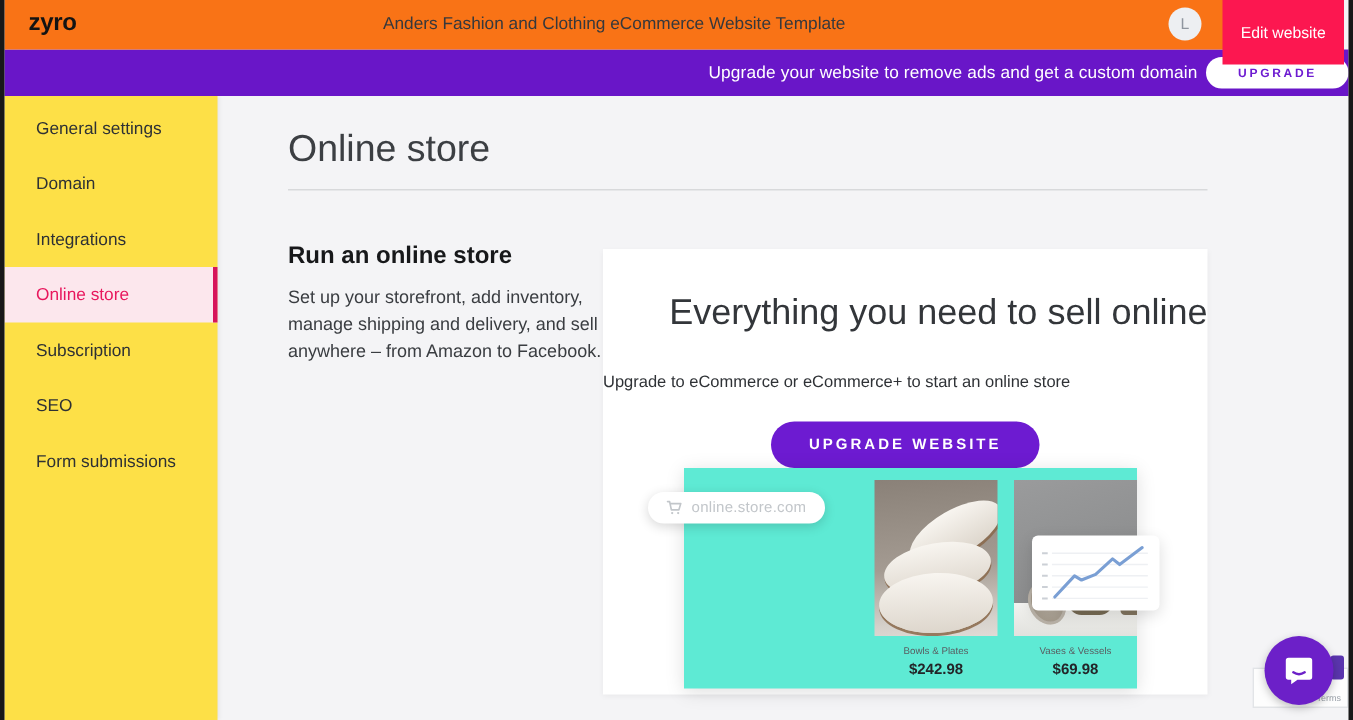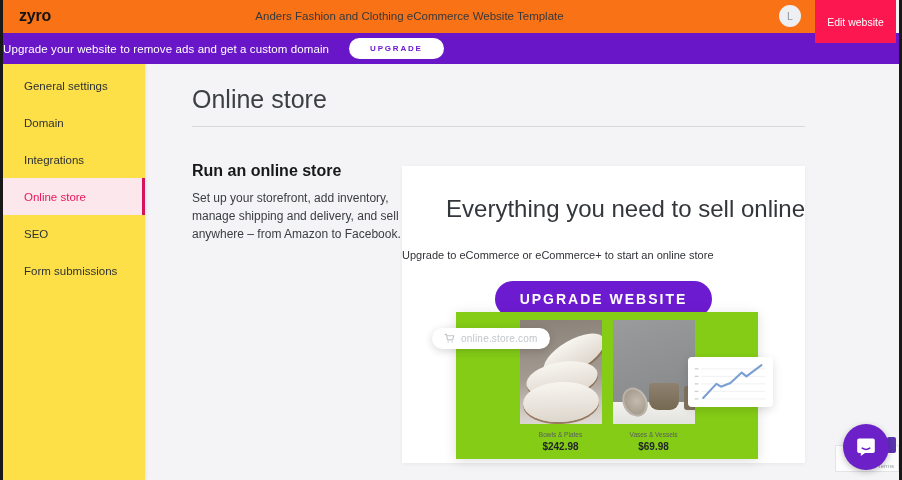--- a/index.html
+++ b/index.html
@@ -14,45 +14,45 @@
   .edge.left { left:0; } .edge.right { right:0; }
 
   
   .topbar { position:absolute; top:0; left:3px; right:6px; height:33px; background:#f97316; z-index:20; }
   .logo { position:absolute; left:16px; top:7px; font-size:16px; font-weight:800; color:#131313; letter-spacing:-0.2px; cursor:pointer; }
   .site-title { position:absolute; left:120px; right:200px; top:10px; text-align:center; font-size:11.5px; color:#36383c; white-space:nowrap; overflow:hidden; }
   .avatar { position:absolute; right:95px; top:5px; width:22px; height:22px; border-radius:50%; background:#edeff2; color:#8f969f; font-size:10.5px; display:flex; align-items:center; justify-content:center; cursor:pointer; }
   .edit-btn { position:absolute; right:0; top:0; width:81px; height:43px; background:#fc1750; color:#ffffff; font-size:10.5px; border:none; cursor:pointer; font-family:inherit; }
 
   
-  .banner { position:absolute; top:33px; left:3px; right:3px; height:31px; background:#6916c8; display:flex; align-items:center; justify-content:flex-start; gap:20px; z-index:19; }
+  .banner { position:absolute; top:33px; left:3px; right:3px; height:31px; background:#6916c8; display:flex; align-items:center; justify-content:flex-end; gap:6px; z-index:19; }
   .banner-text { color:#ffffff; font-size:11.5px; letter-spacing:0.1px; }
   .banner-btn { background:#ffffff; color:#6d1bd1; font-size:8px; font-weight:bold; letter-spacing:1.8px; padding:6px 21px; border-radius:999px; border:none; cursor:pointer; font-family:inherit; }
 
   
   .sidebar { position:absolute; top:64px; left:3px; width:142px; bottom:0; background:#fde047; box-shadow:1px 0 3px rgba(0,0,0,0.07); z-index:10; padding-top:3px; }
   .side-item { height:37px; display:flex; align-items:center; padding-left:21px; font-size:11.5px; color:#2e3134; cursor:pointer; }
   .side-item.active { background:#fce7ed; color:#e8175d; border-right:3px solid #d6145a; }
 
   
   .main { position:absolute; left:145px; top:64px; right:3px; bottom:0; background:#f4f4f6; }
   .page-title { position:absolute; left:47px; top:21px; font-size:25px; font-weight:400; color:#3c3f43; }
   .divider { position:absolute; left:47px; top:62px; width:613px; height:1px; background:#d8d9db; }
 
   .intro { position:absolute; left:47px; top:98px; width:212px; }
   .intro-h { font-size:16px; font-weight:bold; color:#17181a; margin-bottom:9px; }
   .intro-p { font-size:12px; color:#3a3d41; line-height:1.5; }
 
   .promo { position:absolute; left:257px; top:102px; width:403px; height:297px; background:#ffffff; box-shadow:0 1px 4px rgba(0,0,0,0.05); }
   .promo-h { margin-top:29px; text-align:right; font-size:24px; font-weight:400; color:#33363a; }
   .promo-sub { margin-top:26px; text-align:left; font-size:11px; color:#2f3236; }
-  .promo-btn { display:block; margin:20px auto 0 auto; background:#6d1bd1; color:#ffffff; border:none; border-radius:999px; padding:10px 25px; font-size:14px; font-weight:bold; letter-spacing:2px; cursor:pointer; font-family:inherit; }
+  .promo-btn { display:block; margin:20px auto 0 auto; background:#6d1bd1; color:#ffffff; border:none; border-radius:999px; padding:10px 25px; font-size:10px; font-weight:bold; letter-spacing:2px; cursor:pointer; font-family:inherit; }
 
   
-  .showcase { position:absolute; left:54px; top:146px; width:302px; height:147px; background:#84cc16; box-shadow:0 2px 12px rgba(0,0,0,0.13); display:flex; justify-content:center; gap:11px; padding-top:8px; z-index:1; }
+  .showcase { position:absolute; left:54px; top:146px; width:302px; height:147px; background:#5eead4; box-shadow:0 2px 12px rgba(0,0,0,0.13); display:flex; justify-content:flex-end; gap:11px; padding-top:8px; z-index:1; }
   .tile { width:82px; }
   .tile-img { width:82px; height:104px; position:relative; overflow:hidden; }
   .tile-name { margin-top:7px; text-align:center; font-size:6.5px; color:#595c60; }
   .tile-price { margin-top:3px; text-align:center; font-size:10px; font-weight:bold; color:#232528; }
 
   .img-bowls { background:linear-gradient(175deg,#8a8178 0%,#a49b92 55%,#d5d0ca 88%,#e0dbd6 100%); }
   .bowl { position:absolute; background:linear-gradient(#f8f5f0,#ddd6cc); border-radius:50%; box-shadow:0 2px 0 rgba(138,104,74,0.85); }
   .bowl.b1 { width:68px; height:30px; left:20px; top:20px; transform:rotate(-30deg); }
   .bowl.b2 { width:72px; height:34px; left:6px; top:42px; transform:rotate(-10deg); }
   .bowl.b3 { width:76px; height:40px; left:3px; top:62px; transform:rotate(-3deg); }
@@ -96,20 +96,21 @@
 <div class="banner">
   <span class="banner-text">Upgrade your website to remove ads and get a custom domain</span>
   <button class="banner-btn">UPGRADE</button>
 </div>
 
 <nav class="sidebar">
   <div class="side-item">General settings</div>
   <div class="side-item">Domain</div>
   <div class="side-item">Integrations</div>
   <div class="side-item active">Online store</div>
+  <div class="side-item">Subscription</div>
   <div class="side-item">SEO</div>
   <div class="side-item">Form submissions</div>
 </nav>
 
 <main class="main">
   <h1 class="page-title">Online store</h1>
   <div class="divider"></div>
 
   <section class="intro">
     <div class="intro-h">Run an online store</div>

